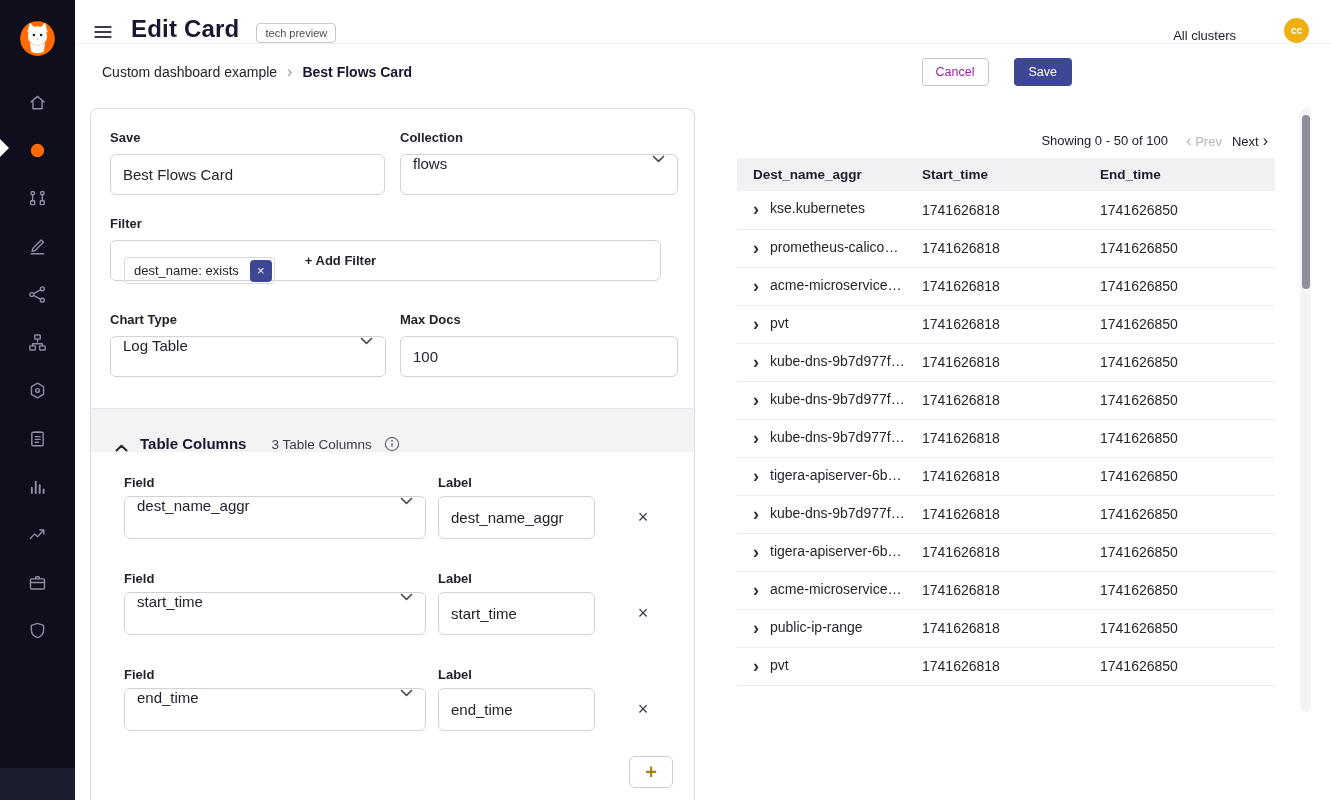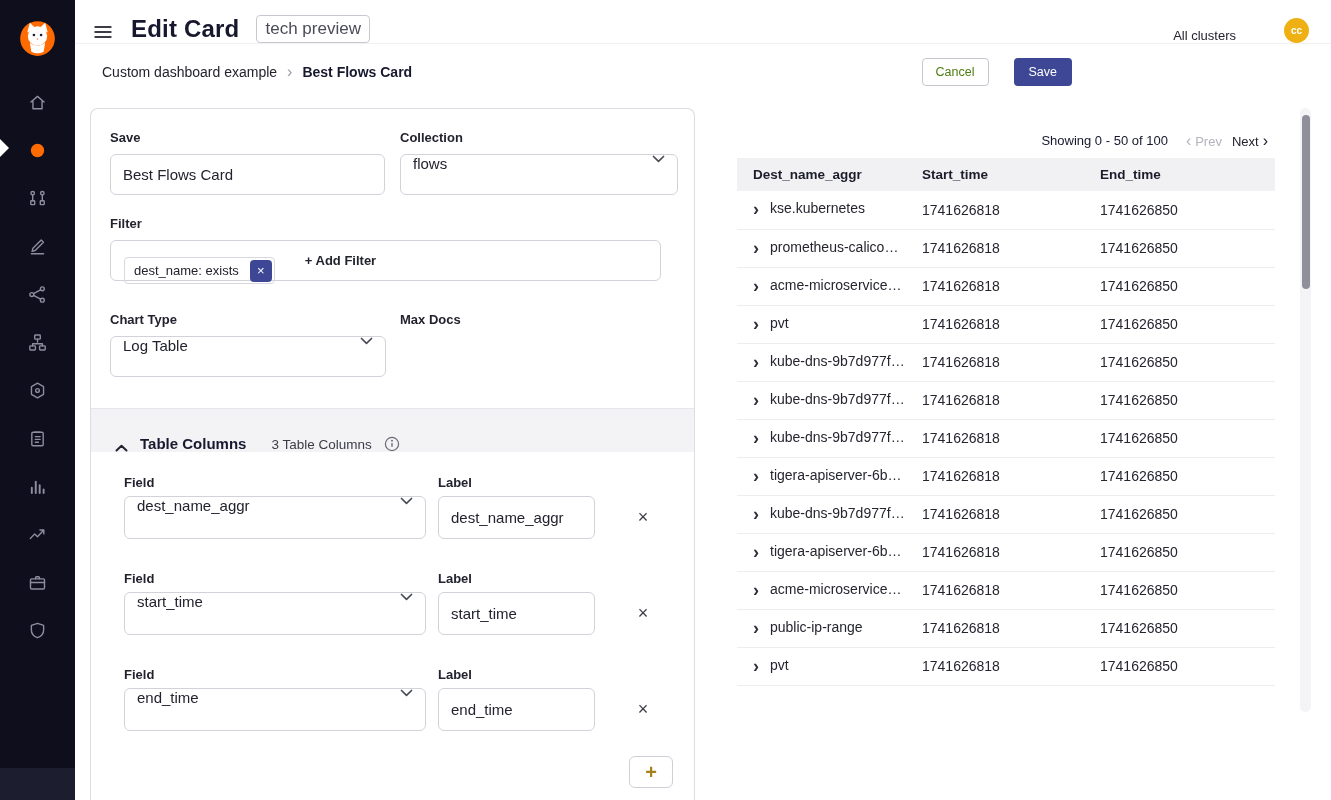--- a/index.html
+++ b/index.html
@@ -14,34 +14,34 @@
   .nav-item svg { width:21px; height:21px; fill:none; stroke:#8d8d9f; stroke-width:1.6; stroke-linecap:round; stroke-linejoin:round; }
   .active-marker { position:absolute; left:0; top:139px; width:0; height:0;
                    border-top:9px solid transparent; border-bottom:9px solid transparent; border-left:9px solid #fff; }
   .sidebar-foot { position:absolute; left:0; bottom:0; width:75px; height:32px; background:#1d1d30; }
 
   
   .topbar { position:absolute; left:75px; top:0; width:1256px; height:44px; background:#fff;
             display:flex; align-items:flex-end; padding:0 22px 0 17px; border-bottom:1px solid #f1f1f4; }
   .hamburger { width:22px; height:22px; cursor:pointer; flex:none; background:none; border:none; }
   .page-title { font-size:24px; font-weight:700; color:#17172e; margin-left:17px; letter-spacing:.2px; white-space:nowrap; }
-  .badge { margin-left:17px; font-size:17px; color:#4c4c59; border:1px solid #c8c8d2; border-radius:4px; padding:3px 8px; white-space:nowrap; }
+  .badge { margin-left:17px; font-size:11px; color:#4c4c59; border:1px solid #c8c8d2; border-radius:4px; padding:3px 8px; white-space:nowrap; }
   .topbar-spacer { flex:1; }
   .clusters { font-size:13px; color:#23232f; cursor:pointer; }
   .avatar { width:25px; height:25px; border-radius:50%; background:var(--avatar-bg,#eeb012); color:#fff; font-size:10px;
             font-weight:700; display:flex; align-items:center; justify-content:center; margin-left:48px; cursor:pointer; }
 
   
   .subheader { position:absolute; left:75px; top:44px; width:1016px; height:56px; display:flex; align-items:center;
                padding:0 19px 0 27px; background:#fff; }
   .crumb-parent { font-size:14px; color:#23232f; cursor:pointer; }
   .crumb-sep { margin:0 10px; color:#9a9aa6; font-size:16px; }
   .crumb-current { font-size:14px; font-weight:700; color:#17172e; }
   .sub-spacer { flex:1; }
-  .btn-cancel { height:28px; padding:0 13px; font-size:12.5px; color:#4d7c0f; background:#fff;
+  .btn-cancel { height:28px; padding:0 13px; font-size:12.5px; color:#a21caf; background:#fff;
                 border:1px solid #c6c6d0; border-radius:4px; cursor:pointer; font-family:inherit; }
   .btn-save { height:28px; padding:0 15px; font-size:12.5px; color:#fff; background:var(--primary,#3d4795);
               border:none; border-radius:4px; margin-left:25px; cursor:pointer; font-family:inherit; }
 
   
   .form-panel { position:absolute; left:90px; top:108px; width:605px; height:692px; background:#fff;
                 border:1px solid #dcdce3; border-bottom:none; border-radius:8px 8px 0 0; }
   .fp-label { position:absolute; font-size:13px; font-weight:700; color:#23232f; }
   .tinput { position:absolute; height:41px; border:1px solid #d2d2db; border-radius:6px; padding:0 12px;
             font-size:15px; color:#23232f; font-family:inherit; background:#fff; }
@@ -240,20 +240,21 @@
 
   <label class="fp-label" id="charttype-label">Chart Type</label>
   <div class="select sel-abs" id="charttype-select">
     <span>Log Table</span>
     <svg width="13" height="8" viewBox="0 0 13 8">
         <polyline points="1.5,1.5 6.5,6.3 11.5,1.5" fill="none" stroke="#4a4a56" stroke-width="1.7" stroke-linecap="round" stroke-linejoin="round"></polyline>
       </svg>
   </div>
 
   <label class="fp-label" id="maxdocs-label">Max Docs</label>
+  <input class="tinput" id="maxdocs-input" value="100" style="">
 
   <div class="columns-band">
     <svg width="13" height="8" viewBox="0 0 13 8">
         <polyline points="1.5,6.5 6.5,1.7 11.5,6.5" fill="none" stroke="#23232f" stroke-width="2" stroke-linecap="round" stroke-linejoin="round"></polyline>
       </svg>
     <span class="band-title">Table Columns</span>
     <span class="band-count">3 Table Columns</span>
     <span class="band-info">
       <svg width="16" height="16" viewBox="0 0 16 16">
           <circle cx="8" cy="8" r="6.6" fill="none" stroke="#6b6b78" stroke-width="1.2"></circle>

